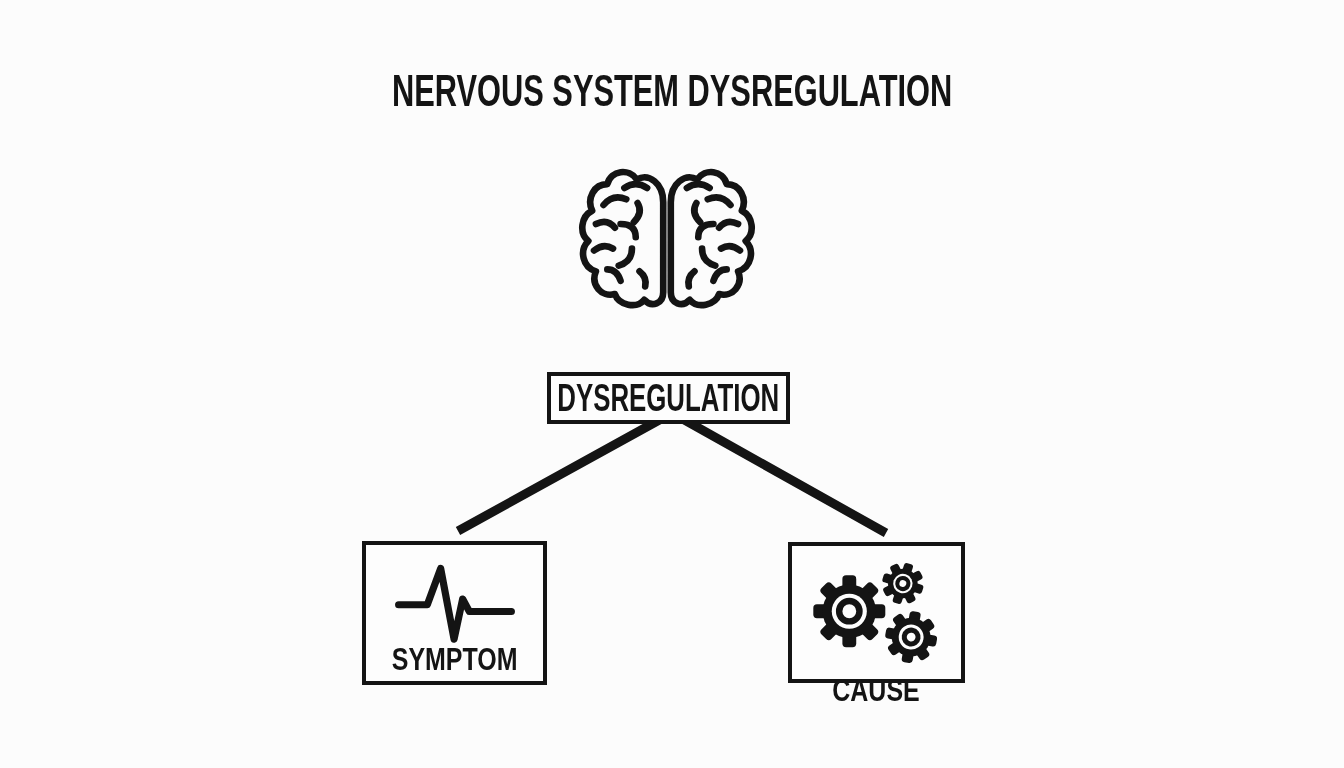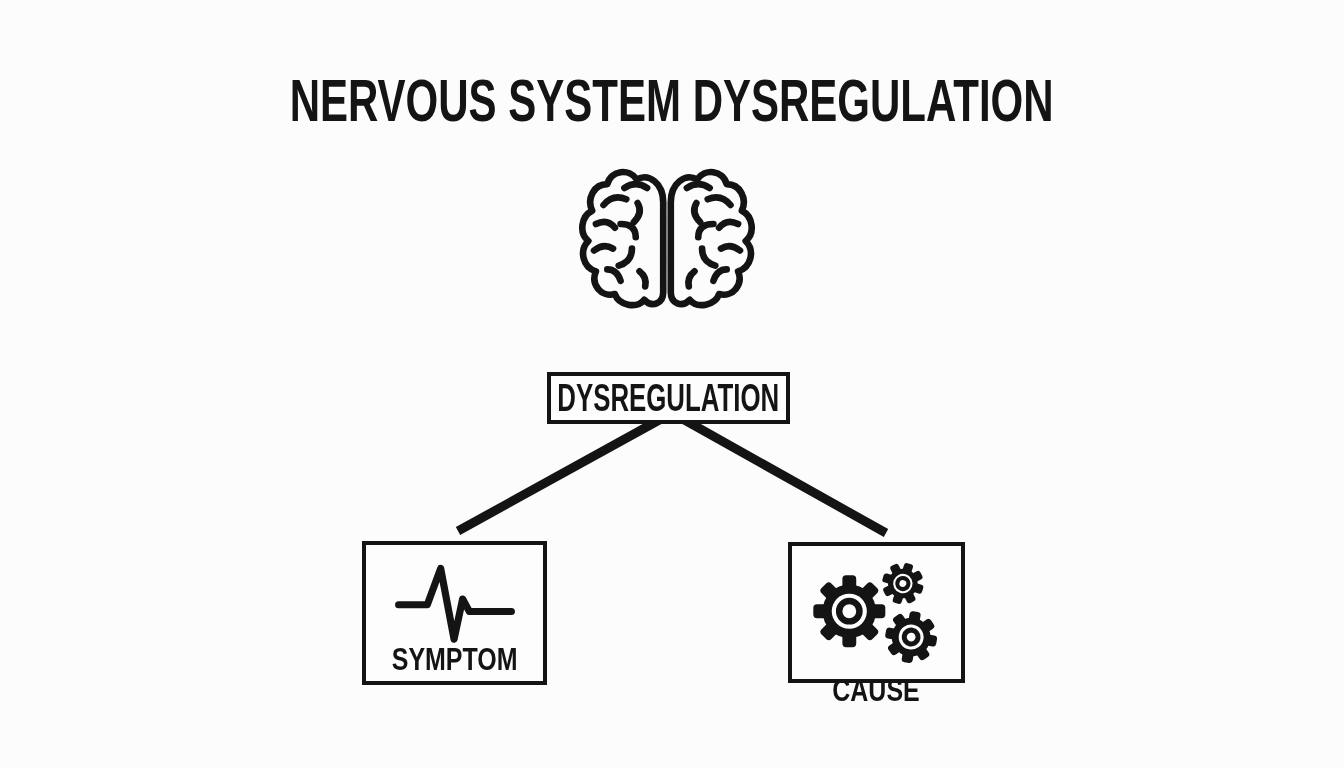--- a/index.html
+++ b/index.html
@@ -7,21 +7,21 @@
     width:1344px;height:768px;overflow:hidden;
     background:var(--bg,#fcfcfc);
     font-family:"Liberation Sans","DejaVu Sans",sans-serif;
     color:var(--ink,#141414);
   }
   .canvas{position:relative;width:1344px;height:768px}
 
   
   .title{
     position:absolute;top:66px;left:0;width:100%;
-    text-align:center;font-weight:bold;font-size:60px;
+    text-align:center;font-weight:bold;font-size:44px;
     white-space:nowrap;letter-spacing:0;
   }
   .squeeze{display:inline-block;transform:scaleX(0.70);transform-origin:center center}
   .squeeze-mid{display:inline-block;transform:scaleX(0.68);transform-origin:center center}
   .squeeze-lbl{display:inline-block;transform:scaleX(0.78);transform-origin:center center}
 
   
   .brain{position:absolute;left:577px;top:156px}
 
   

